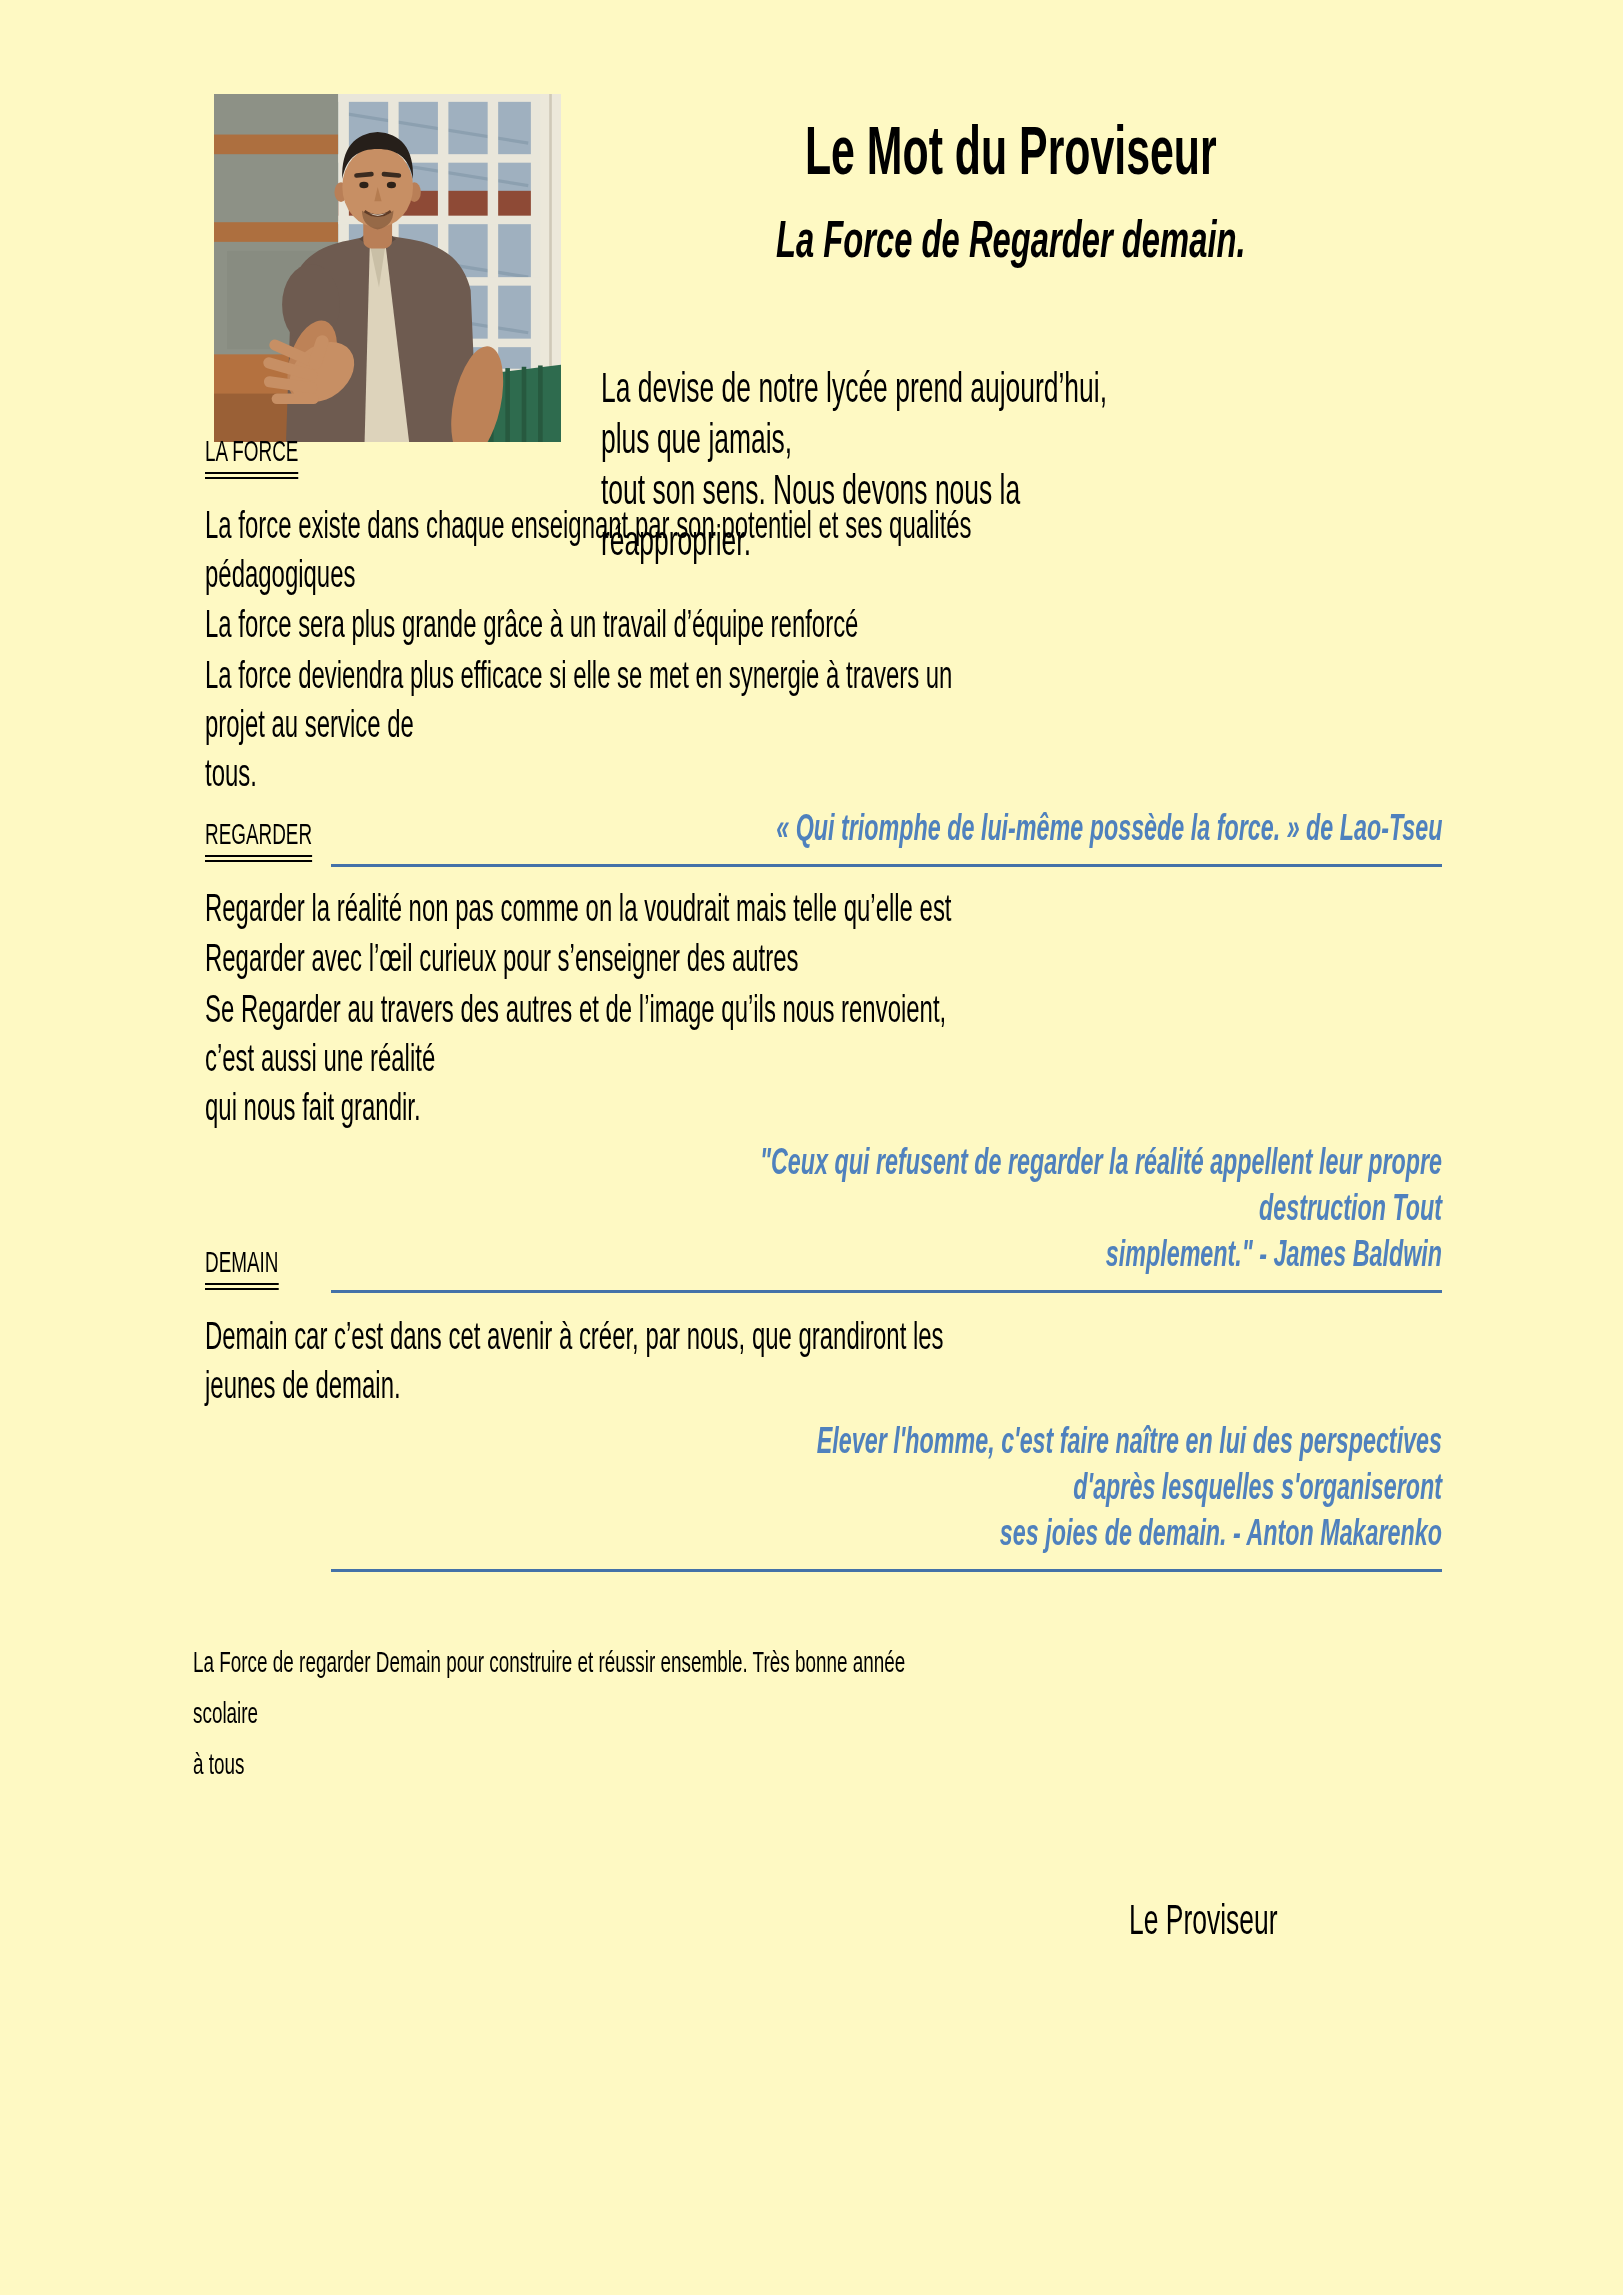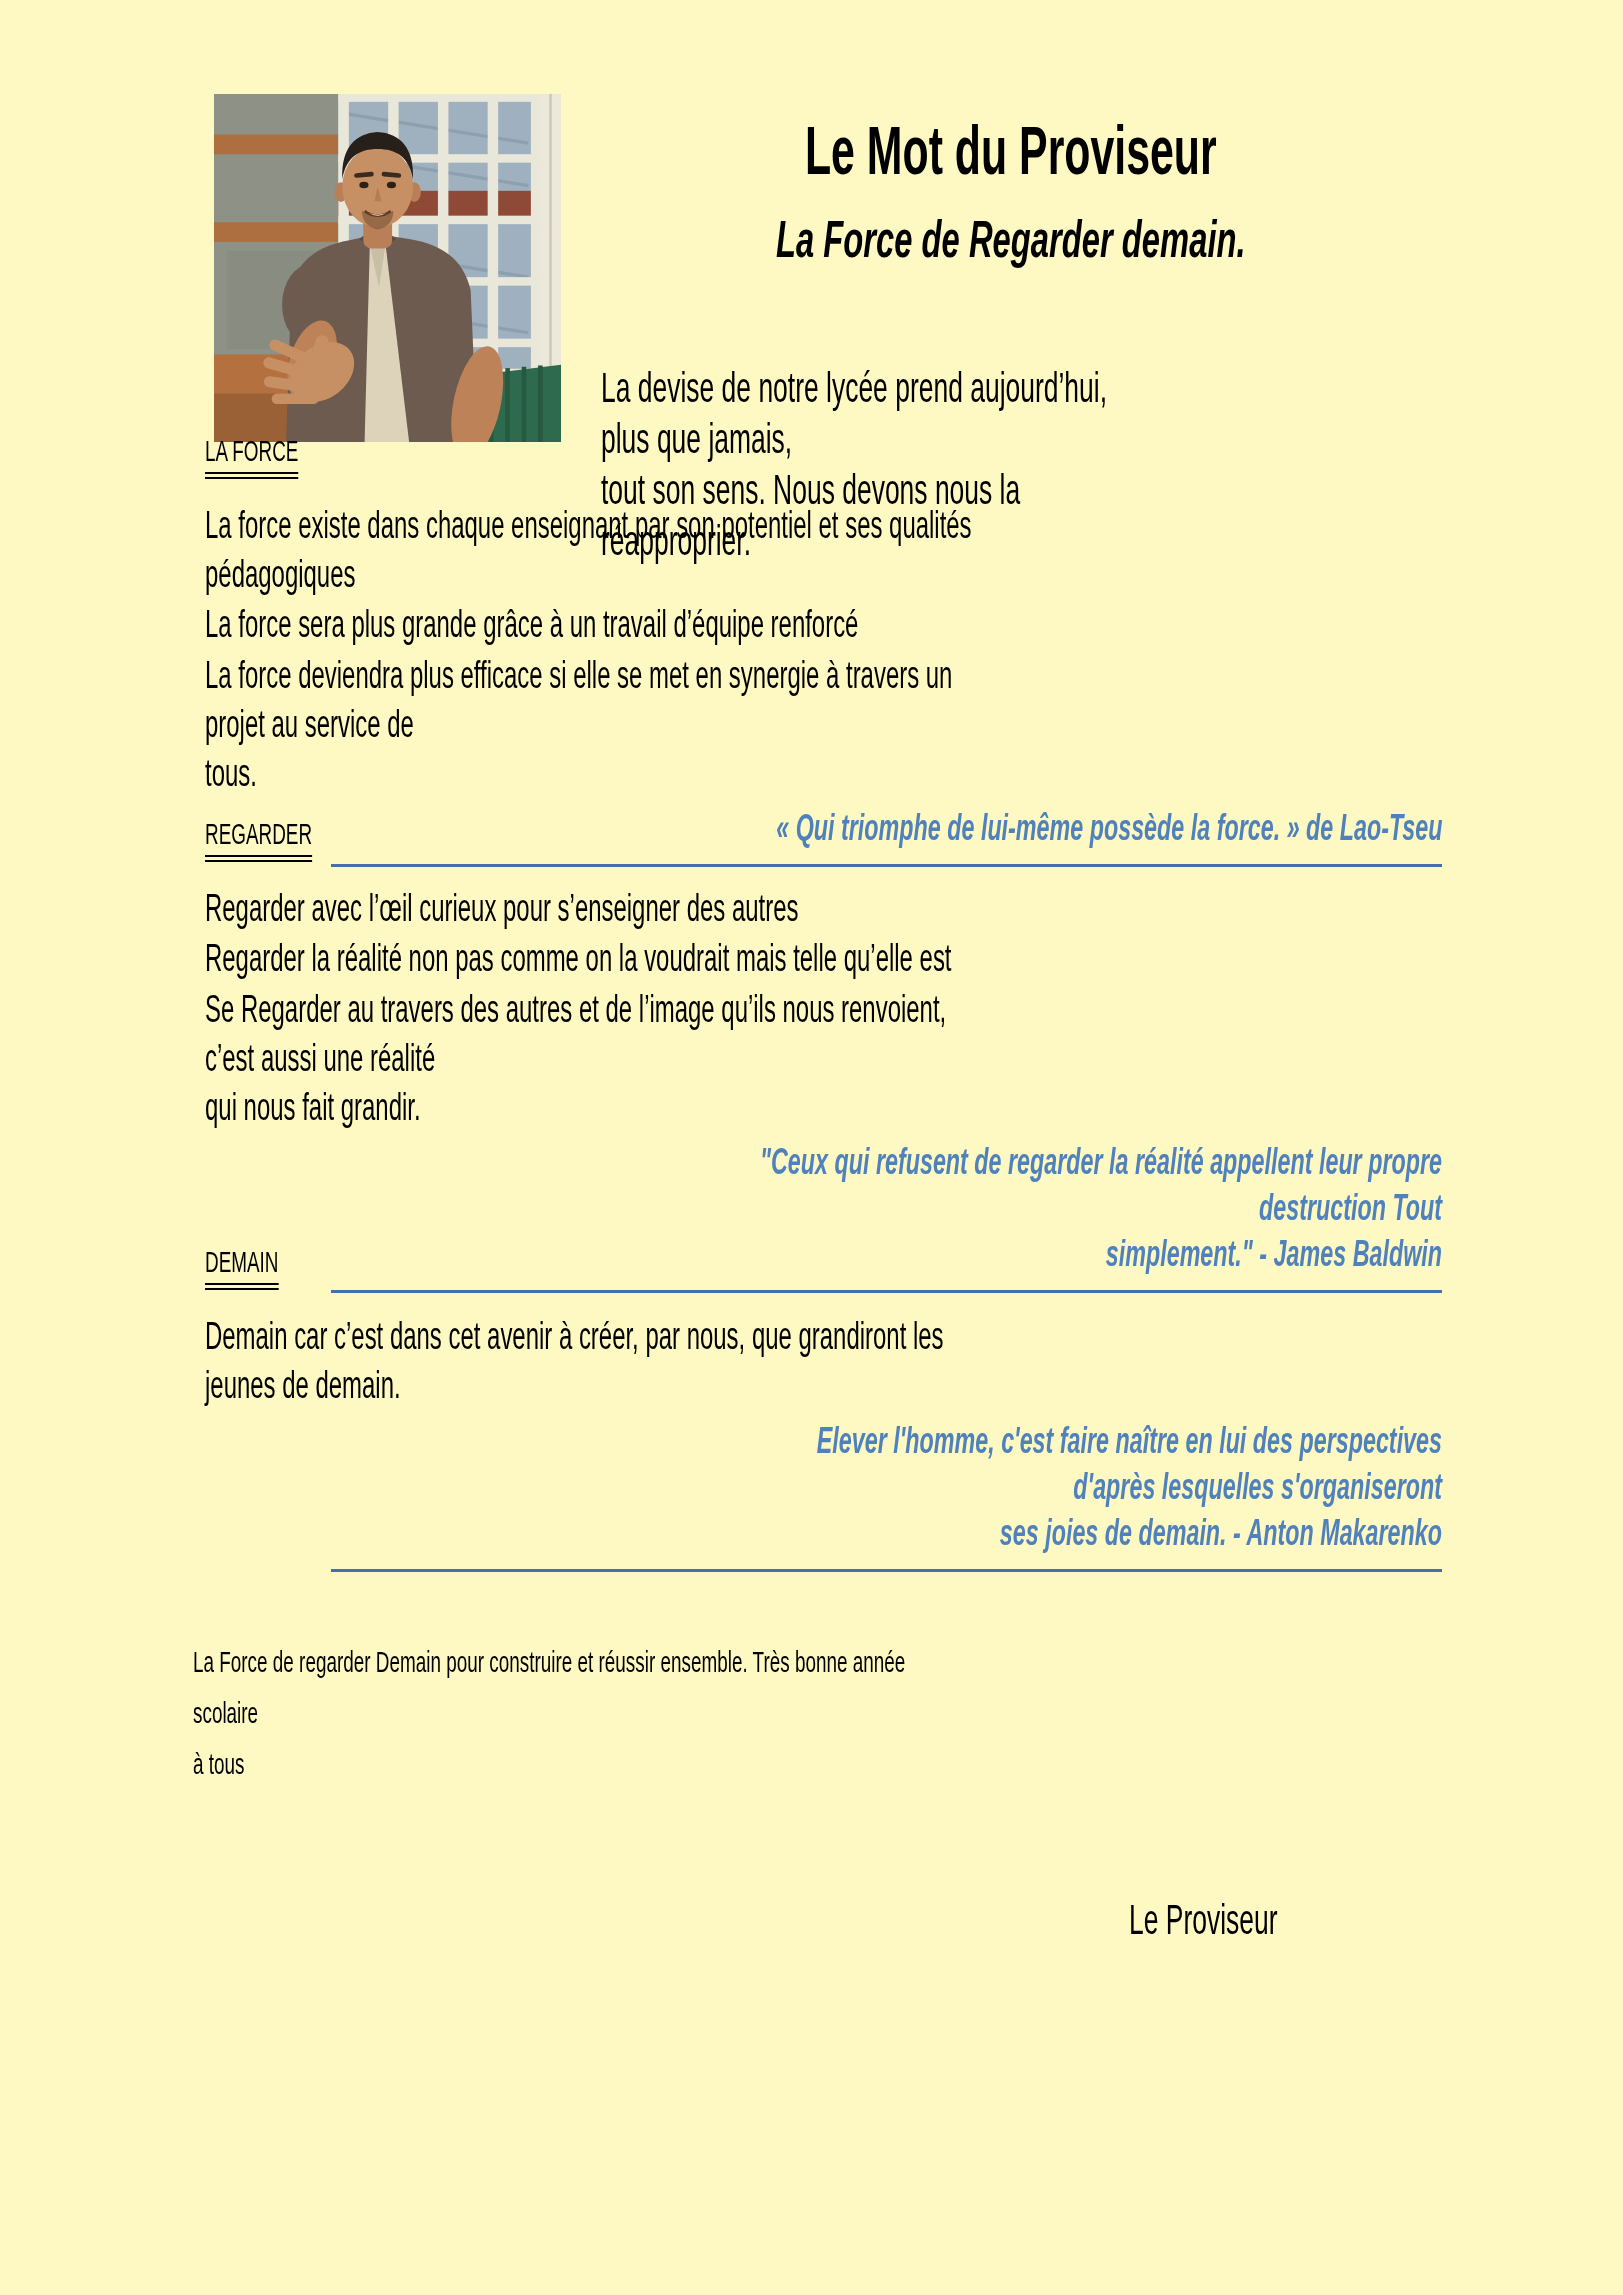--- a/index.html
+++ b/index.html
@@ -158,22 +158,22 @@
     <p class="body"><span class="condense">La force sera plus grande grâce à un travail d’équipe renforcé</span></p>
     <p class="body"><span class="condense">La force deviendra plus efficace si elle se met en synergie à travers un projet au service de
 tous.</span></p>
     <div class="quote-rule">
       <p class="quote"><span class="condense c-right">« Qui triomphe de lui-même possède la force. » de Lao-Tseu</span></p>
     </div>
   </div>
 
   <div class="section s2">
     <h2 class="heading"><span class="condense headline">REGARDER</span></h2>
+    <p class="body"><span class="condense">Regarder la réalité non pas comme on la voudrait mais telle qu’elle est</span></p>
     <p class="body"><span class="condense">Regarder avec l’œil curieux pour s’enseigner des autres</span></p>
-    <p class="body"><span class="condense">Regarder la réalité non pas comme on la voudrait mais telle qu’elle est</span></p>
     <p class="body"><span class="condense">Se Regarder au travers des autres et de l’image qu’ils nous renvoient, c’est aussi une réalité
 qui nous fait grandir.</span></p>
     <div class="quote-rule">
       <p class="quote"><span class="condense c-right">"Ceux qui refusent de regarder la réalité appellent leur propre destruction Tout
 simplement."  - James Baldwin</span></p>
     </div>
   </div>
 
   <div class="section s3">
     <h2 class="heading"><span class="condense headline">DEMAIN</span></h2>

